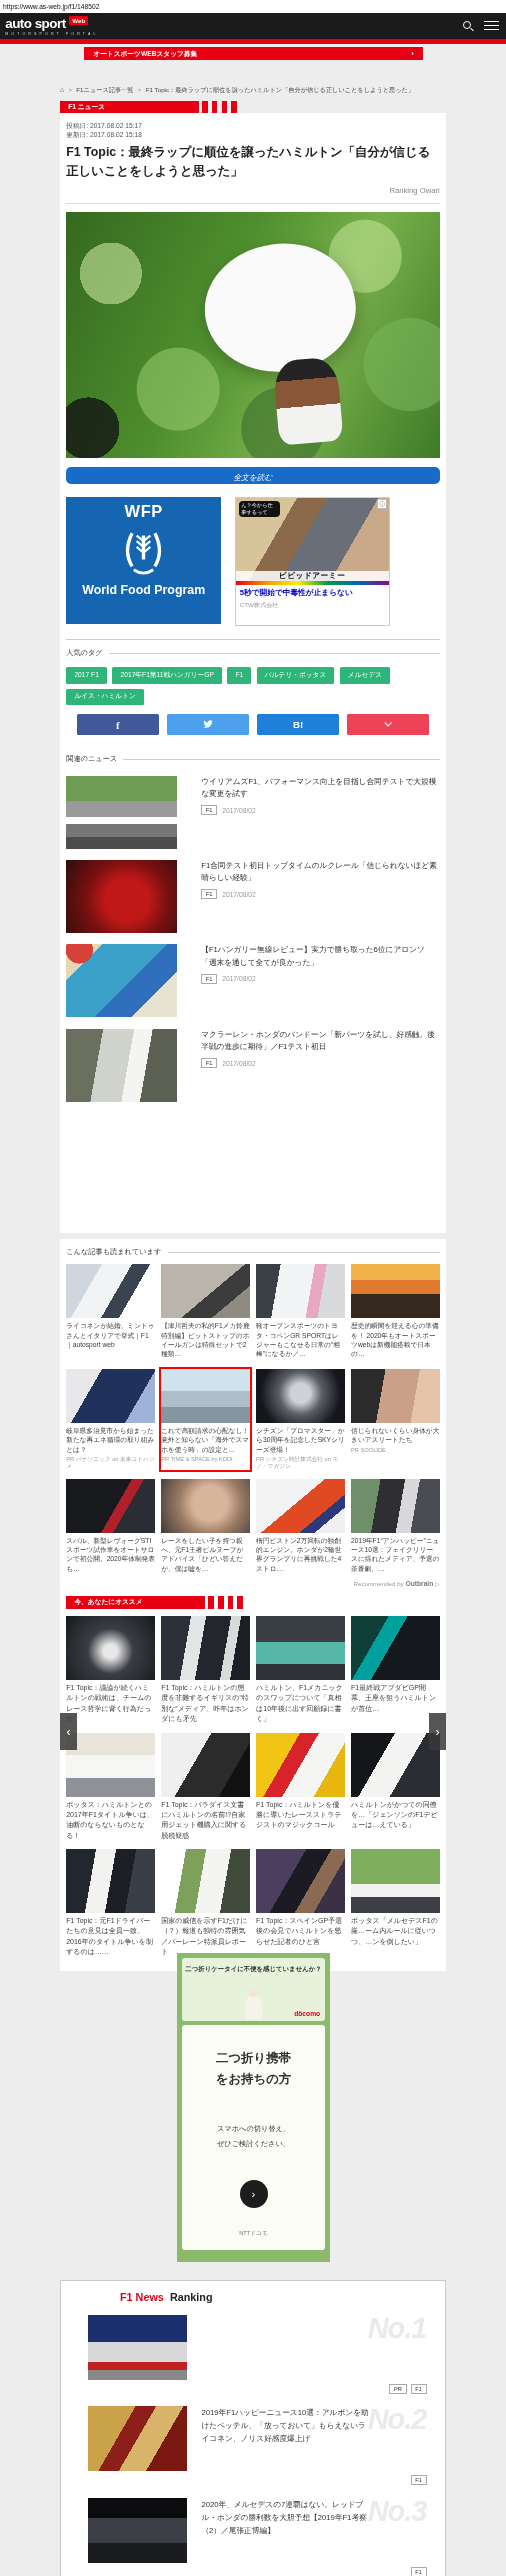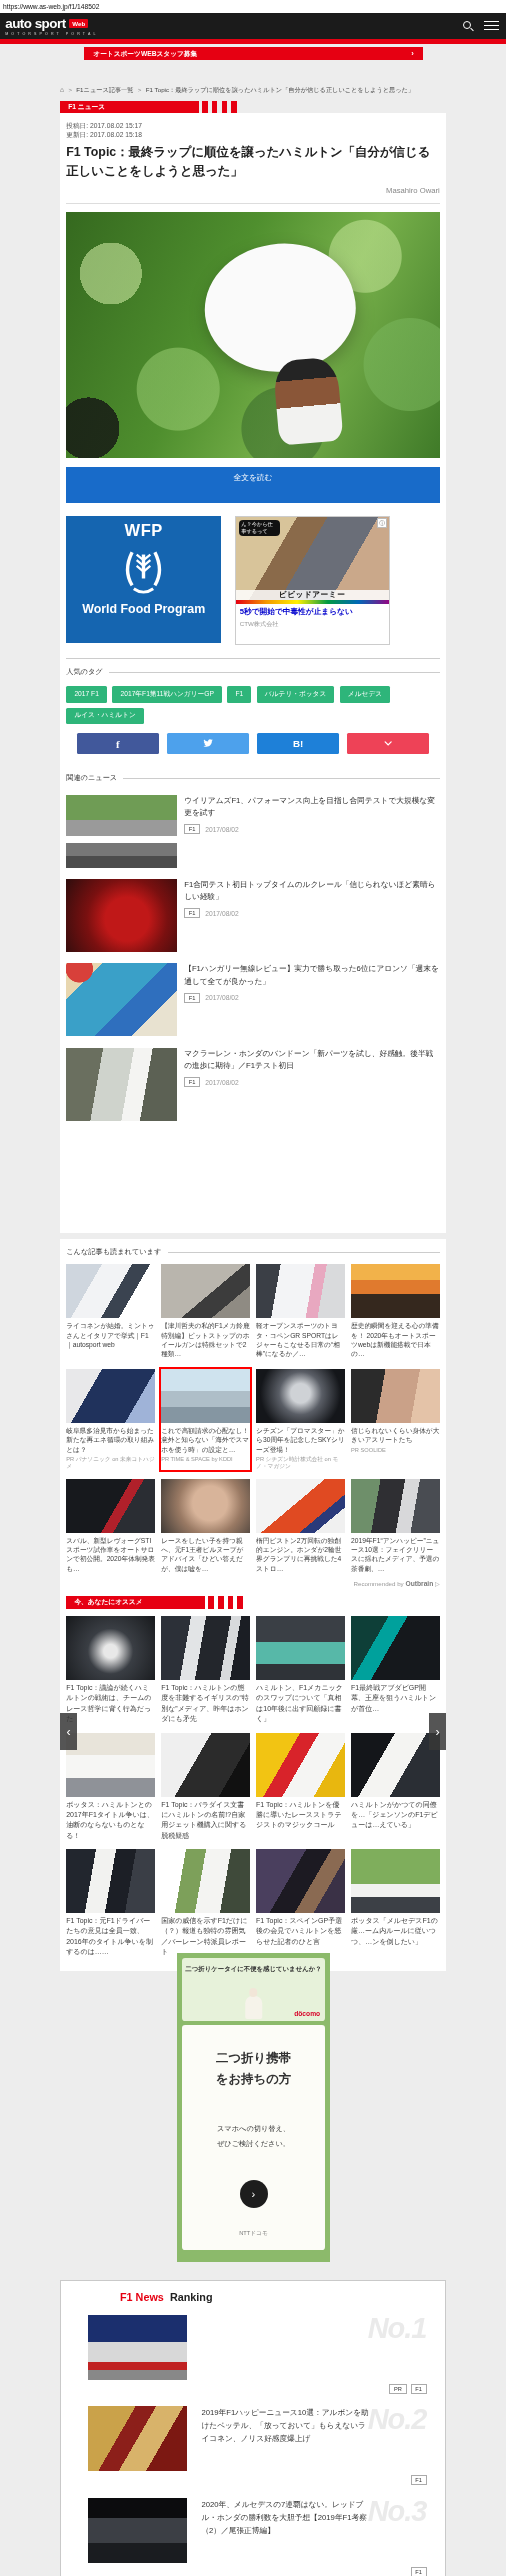--- a/index.html
+++ b/index.html
@@ -6,21 +6,21 @@
   body{width:506px;font-family:"Liberation Sans","DejaVu Sans",sans-serif;-webkit-font-smoothing:antialiased;}
   #page{position:relative;width:506px;height:4113px;background:#ededed;overflow:hidden;}
   .abs{position:absolute;}
 
   
   #url-strip{left:0;top:0;width:506px;height:13px;background:#fff;font-size:6.7px;color:#111;line-height:13px;padding-left:3.1px;box-sizing:border-box;}
 
   
   #site-header{left:0;top:13px;width:506px;height:26px;background:#1b1b1b;}
   .logo-wrap{position:absolute;left:5.2px;top:2.6px;}
-  .logo-line{display:flex;align-items:center;}
+  .logo-line{display:flex;align-items:flex-start;}
   .logo-main{color:#fff;font-size:13.4px;font-weight:bold;letter-spacing:-0.5px;}
   .web-box{background:#e60012;color:#fff;font-size:6.2px;font-weight:bold;padding:1px 3.1px;margin-left:3.6px;border-radius:1px;}
   .logo-tag{color:#d8d8d8;font-size:3.6px;letter-spacing:3.1px;margin-top:1px;}
   .search-btn{position:absolute;right:32px;top:6.7px;width:12.4px;height:12.4px;cursor:pointer;}
   .search-glass{position:absolute;left:1px;top:1px;width:6.7px;height:6.7px;border:1px solid #fff;border-radius:50%;}
   .search-glass::after{content:"";position:absolute;width:4.1px;height:1px;background:#fff;transform:rotate(45deg);right:-3.6px;bottom:-1.5px;}
   .menu-btn{position:absolute;right:7.2px;top:7.7px;width:14.4px;height:10.3px;cursor:pointer;}
   .menu-btn span{display:block;width:14.4px;height:1.5px;background:#fff;margin-bottom:2.6px;}
   #red-strip{left:0;top:39px;width:506px;height:4.6px;background:#e60012;}
 
@@ -40,21 +40,21 @@
   #article-card{left:60px;top:101px;width:386px;height:1132px;}
   .card-body{background:#fff;padding:0 6.2px;box-sizing:border-box;overflow:hidden;}
   #article-card .card-body{height:1120px;}
   .dates{padding-top:7.2px;font-size:6.7px;color:#555;line-height:9.3px;}
   h1.article-title{margin:4.1px 0 0;font-size:12.4px;line-height:18.5px;color:#222;font-weight:bold;}
   .author{margin-top:6.2px;text-align:right;color:#888;font-size:7.7px;}
   .a-hr{margin-top:7.2px;border-top:0.5px solid #ddd;}
   .hero{margin-top:8.2px;width:374px;height:246px;}
   .ph{position:relative;overflow:hidden;background:#cfcfcf;flex-shrink:0;}
   .body-text{margin-top:10.3px;font-size:7.7px;line-height:18.5px;color:#333;}
-  .btn-blue{display:block;margin-top:9.3px;height:36px;background:#186bc9;color:#fff;font-size:7.7px;line-height:21.6px;text-align:center;border-radius:0;cursor:pointer;}
+  .btn-blue{display:block;margin-top:9.3px;height:17px;background:#186bc9;color:#fff;font-size:7.7px;line-height:21.6px;text-align:center;border-radius:5px;cursor:pointer;font-style:italic;}
   .ad-row{margin-top:12.4px;display:flex;gap:13.4px;}
   .wfp-ad{width:155px;height:127px;background:#1565b0;color:#fff;text-align:center;cursor:pointer;}
   .wfp-brand{font-size:16.5px;font-weight:bold;padding-top:5.2px;letter-spacing:0.5px;}
   .wfp-emblem{width:57px;height:57px;margin:2.1px auto 0;}
   .wfp-caption{font-size:12.4px;font-weight:bold;margin-top:3.1px;}
   .ctw-ad{width:155px;height:129px;background:#fff;border:0.5px solid #ccc;box-sizing:border-box;cursor:pointer;position:relative;}
   .ctw-img{height:87px;position:relative;}
   .ctw-info{position:absolute;right:1.5px;top:1.5px;width:8.2px;height:8.2px;background:#fff;color:#555;font-size:5.7px;line-height:8.2px;text-align:center;border:0.5px solid #bbb;}
   .ctw-logo{position:absolute;left:0;right:0;bottom:3.1px;text-align:center;color:#111;background:rgba(255,255,255,.85);font-weight:bold;font-size:7.7px;letter-spacing:0.5px;}
   .ctw-rainbow{position:absolute;left:0;right:0;bottom:0;height:3.1px;background:linear-gradient(90deg,#e60012,#f39800,#fff100,#009944,#0068b7,#920783);}
@@ -68,21 +68,21 @@
   .tag{background:#2eb57a;color:#fff;font-size:6.7px;padding:3.6px 8.2px;border-radius:1.5px;cursor:pointer;}
   .share-row{margin-top:9.3px;display:flex;justify-content:center;gap:8.2px;}
   .share-btn{width:82px;height:20.6px;border-radius:1.5px;display:flex;align-items:center;justify-content:center;color:#fff;cursor:pointer;}
   .share-fb{background:#41589b;font-size:10.8px;font-weight:bold;font-family:"Liberation Serif",serif;}
   .share-tw{background:#4da1ec;}
   .share-ht{background:#1e80d8;font-size:9.8px;font-weight:bold;}
   .share-pk{background:#ee4257;}
   .share-btn svg{width:10.3px;height:10.3px;fill:#fff;}
   .rel-item{display:flex;margin-top:11.3px;}
   .rel-thumb{width:111px;height:73px;}
-  .rel-right{margin-left:7px;flex:1;}
+  .rel-right{margin-left:24px;flex:1;}
   .rel-title{font-size:7.7px;color:#2b2b2b;line-height:12.4px;cursor:pointer;}
   .badge-row{margin-top:4.6px;display:flex;align-items:center;}
   .badge{border:0.5px solid #aaa;color:#333;font-size:5.7px;padding:1px 3.6px;background:#fff;margin-left:3.1px;}
   .badge:first-child{margin-left:0;}
   .rel-date{color:#999;font-size:6.7px;margin-left:5.2px;}
 
   
   #also-card{left:60px;top:1239px;width:386px;height:711px;}
   #also-card .card-body{height:732px;position:relative;}
   .grid{margin-top:7.2px;display:grid;grid-template-columns:repeat(4,1fr);gap:8.2px 6.2px;}
@@ -214,21 +214,21 @@
     <div class="cat-bar-row">
       <div class="cat-bar">F1 ニュース</div>
       <div class="stripes"></div>
     </div>
     <div class="card-body">
       <div class="dates">
         <div>投稿日: 2017.08.02 15:17</div>
         <div>更新日: 2017.08.02 15:18</div>
       </div>
       <h1 class="article-title">F1 Topic：最終ラップに順位を譲ったハミルトン「自分が信じる正しいことをしようと思った」</h1>
-      <div class="author">Masahiro Owari</div>
+      <div class="author">Ranking Owari</div>
       <div class="a-hr"></div>
       <div class="hero ph ph-hero"></div>
       <div class="btn-blue">全文を読む</div>
 
       <div class="ad-row">
         <div class="wfp-ad">
           <div class="wfp-brand">WFP</div>
           <div class="wfp-emblem">
             <svg viewBox="0 0 100 100">
                 <g stroke="#fff" fill="none">

